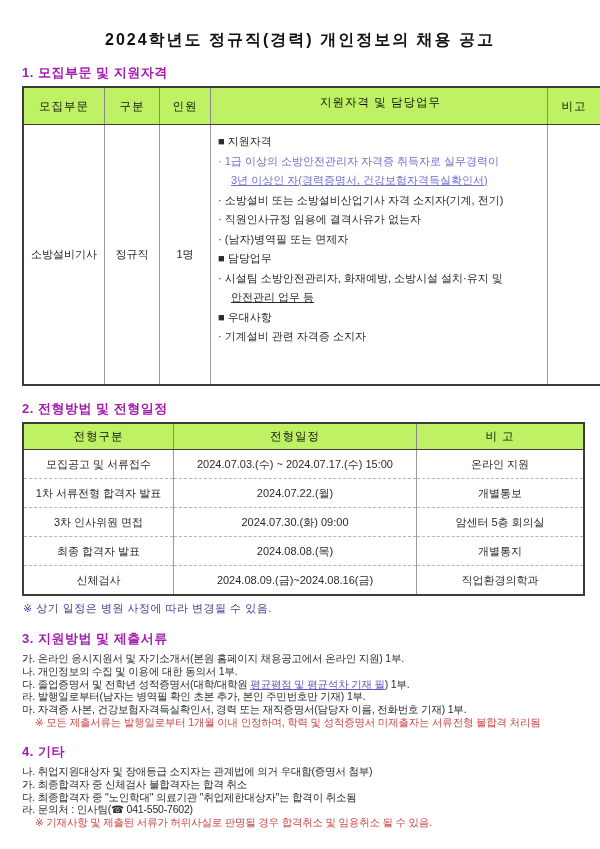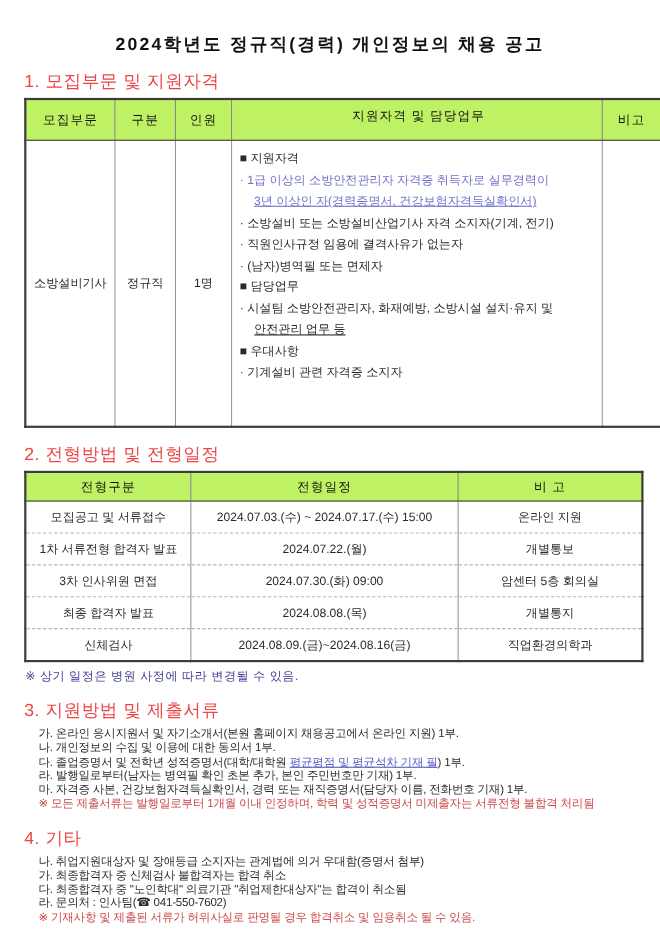--- a/index.html
+++ b/index.html
@@ -1,21 +1,21 @@
 <!DOCTYPE html>
 <html><head>
 <meta charset="utf-8">
 <style>
   html,body{margin:0;padding:0;background:#ffffff;}
   body{width:600px;height:849px;overflow:hidden;font-family:"Liberation Sans","DejaVu Sans",sans-serif;color:#1f1f1f;}
   .page{position:relative;width:556px;padding:30px 22px 0 22px;}
 
   .doc-title{text-align:center;font-size:16px;font-weight:bold;letter-spacing:2px;margin:0 0 13px 0;color:#111;}
 
-  .sec-heading{font-size:16px;font-weight:normal;color:#ef4444;margin:0 0 4px 0;letter-spacing:0.5px;}
+  .sec-heading{font-size:13px;font-weight:bold;color:#a21caf;margin:0 0 4px 0;letter-spacing:0.5px;}
 
   table{border-collapse:collapse;table-layout:fixed;}
   .tbl{width:555px;border:2px solid #3c3c3c;}
   .tbl th{background:#bef264;font-weight:normal;font-size:11.5px;color:#111;height:23px;
           border:1px solid #8a8a8a;border-bottom:1.5px solid #3c3c3c;text-align:center;letter-spacing:1px;}
   .tbl td{font-size:11px;border:1px solid #9a9a9a;}
 
   
   .t1-part{width:78px;text-align:center;}
   .t1-type{width:52px;text-align:center;}
@@ -32,21 +32,21 @@
   .t2-sched{width:240px;text-align:center;}
   .t2-note{width:164px;text-align:center;}
   .t2 td{height:26px;border-top:1px dashed #b5b5b5;border-bottom:1px dashed #b5b5b5;
          border-left:1px solid #9a9a9a;border-right:1px solid #9a9a9a;color:#2a2a2a;}
   .sched-sub{font-size:10px;color:#cc6a6a;line-height:12px;padding-bottom:2px;}
   .sched-main{line-height:14px;padding-top:1px;}
 
   .note-navy{font-size:11px;color:#3d3d91;margin:5px 0 0 1px;letter-spacing:0.5px;}
 
   .sec{margin-top:14px;}
-  .item-line{font-size:10.5px;line-height:12.8px;margin-left:13px;white-space:nowrap;color:#2a2a2a;letter-spacing:-0.2px;}
+  .item-line{font-size:10.5px;line-height:12.8px;white-space:nowrap;color:#2a2a2a;letter-spacing:-0.2px;}
   .item-line .ul-blue{color:#5a5ac0;text-decoration:underline;}
   .note-red{font-size:10.5px;color:#cc4747;margin-left:13px;white-space:nowrap;letter-spacing:-0.2px;line-height:13px;}
 </style>
 </head>
 <body>
 
 <div class="page">
 
   <h1 class="doc-title">2024학년도 정규직(경력) 개인정보의 채용 공고</h1>
 

